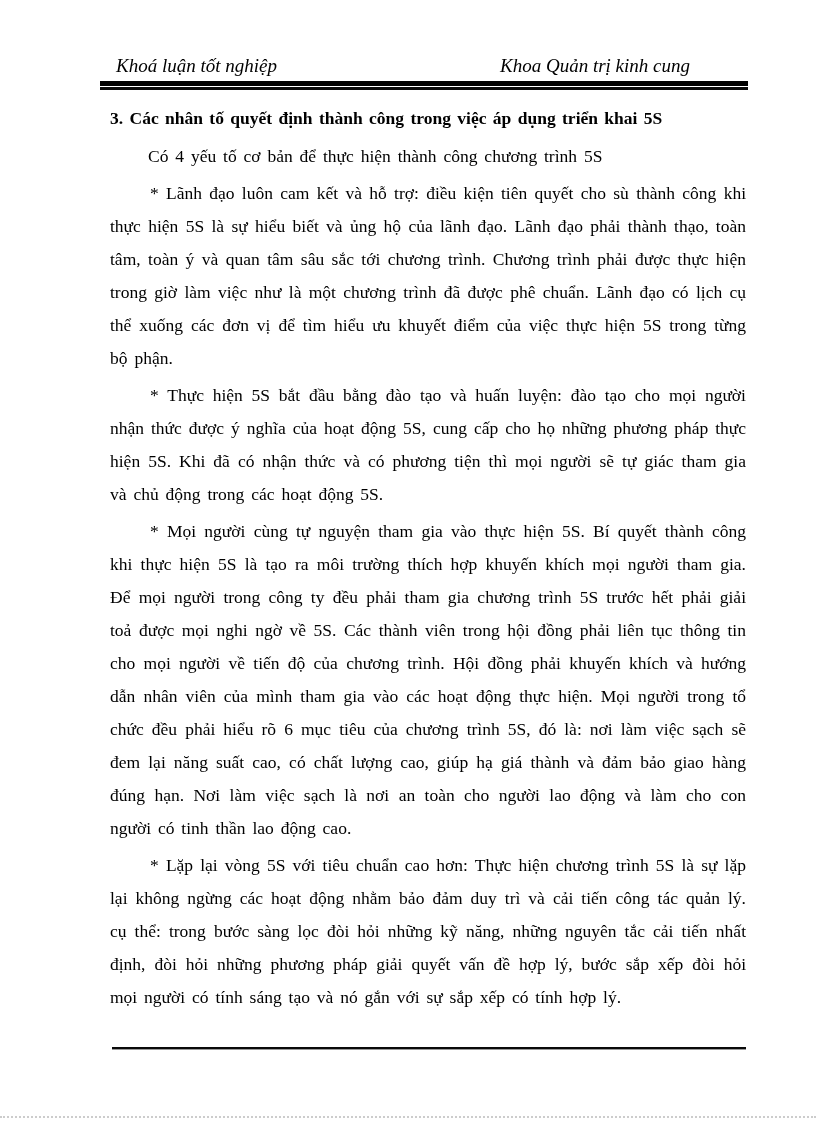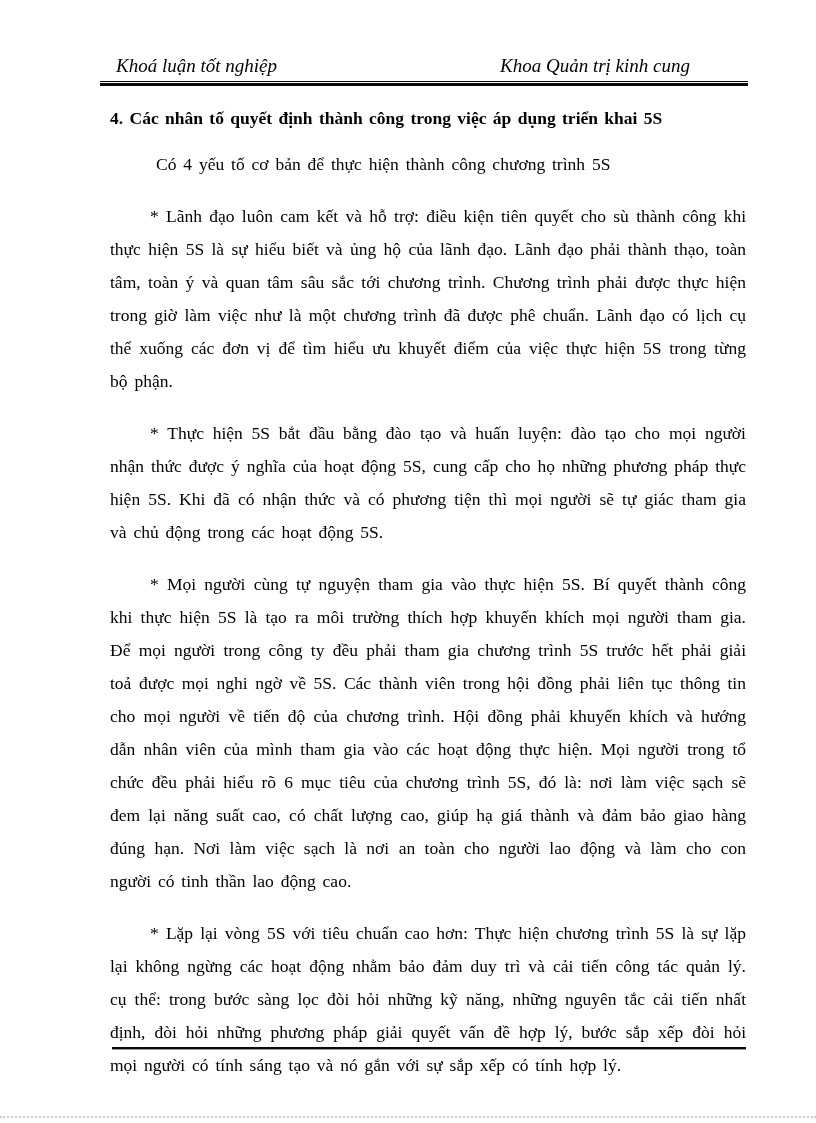--- a/index.html
+++ b/index.html
@@ -24,21 +24,21 @@
     width: 648px;
   }
   .header-row {
     display: flex;
     justify-content: space-between;
     align-items: baseline;
     font-style: italic;
     font-size: 19px;
     line-height: 24px;
     padding: 0 58px 3px 16px;
-    border-bottom: 1px solid #000000;
+    border-bottom: 5px solid #000000;
     gap: 6px;
   }
   .header-rule-thick {
     height: 3px;
     background: #0a0a0a;
     margin-top: 1px;
   }
   
   .content {
     position: absolute;
@@ -50,26 +50,26 @@
     word-spacing: 2.5px;
   }
   .heading {
     font-size: 17.5px;
     font-weight: bold;
     margin: 0;
     line-height: 34px;
     word-spacing: 2px;
   }
   .intro {
-    margin: 12px;
+    margin: 4px;
     text-indent: 34px;
     line-height: 34px;
   }
   .body-para {
-    margin: 19px 0 0 0;
+    margin: 4px 0 0 0;
     text-align: justify;
     text-indent: 40px;
   }
   
   .footer-rule {
     position: absolute;
     top: 1047px;
     left: 112px;
     width: 634px;
     height: 2px;
@@ -91,21 +91,21 @@
 
   <div class="header">
     <div class="header-row">
       <span class="header-left">Khoá luận tốt nghiệp</span>
       <span class="header-right">Khoa Quản trị kinh cung</span>
     </div>
     <div class="header-rule-thick"></div>
   </div>
 
   <div class="content">
-    <h1 class="heading">4. Các nhân tố quyết định thành công trong việc áp dụng triển khai 5S</h1>
+    <h1 class="heading">3. Các nhân tố quyết định thành công trong việc áp dụng triển khai 5S</h1>
     <p class="intro">Có 4 yếu tố cơ bản để thực hiện thành công chương trình 5S</p>
     <div>
         <p class="body-para">* Lãnh đạo luôn cam kết và hỗ trợ: điều kiện tiên quyết cho sù thành công khi thực hiện 5S là sự hiểu biết và ủng hộ của lãnh đạo. Lãnh đạo phải thành thạo, toàn tâm, toàn ý và quan tâm sâu sắc tới chương trình. Chương trình phải được thực hiện trong giờ làm việc như là một chương trình đã được phê chuẩn. Lãnh đạo có lịch cụ thể xuống các đơn vị để tìm hiểu ưu khuyết điểm của việc thực hiện 5S trong từng bộ phận.</p>
         <p class="body-para">* Thực hiện 5S bắt đầu bằng đào tạo và huấn luyện: đào tạo cho mọi người nhận thức được ý nghĩa của hoạt động 5S, cung cấp cho họ những phương pháp thực hiện 5S. Khi đã có nhận thức và có phương tiện thì mọi người sẽ tự giác tham gia và chủ động trong các hoạt động 5S.</p>
         <p class="body-para">* Mọi người cùng tự nguyện tham gia vào thực hiện 5S. Bí quyết thành công khi thực hiện 5S là tạo ra môi trường thích hợp khuyến khích mọi người tham gia. Để mọi người trong công ty đều phải tham gia chương trình 5S trước hết phải giải toả được mọi nghi ngờ về 5S. Các thành viên trong hội đồng phải liên tục thông tin cho mọi người về tiến độ của chương trình. Hội đồng phải khuyến khích và hướng dẫn nhân viên của mình tham gia vào các hoạt động thực hiện. Mọi người trong tổ chức đều phải hiểu rõ 6 mục tiêu của chương trình 5S, đó là: nơi làm việc sạch sẽ đem lại năng suất cao, có chất lượng cao, giúp hạ giá thành và đảm bảo giao hàng đúng hạn. Nơi làm việc sạch là nơi an toàn cho người lao động và làm cho con người có tinh thần lao động cao.</p>
         <p class="body-para">* Lặp lại vòng 5S với tiêu chuẩn cao hơn: Thực hiện chương trình 5S là sự lặp lại không ngừng các hoạt động nhằm bảo đảm duy trì và cải tiến công tác quản lý. cụ thể: trong bước sàng lọc đòi hỏi những kỹ năng, những nguyên tắc cải tiến nhất định, đòi hỏi những phương pháp giải quyết vấn đề hợp lý, bước sắp xếp đòi hỏi mọi người có tính sáng tạo và nó gắn với sự sắp xếp có tính hợp lý.</p>
       </div>
   </div>
 
   <div class="footer-rule"></div>

